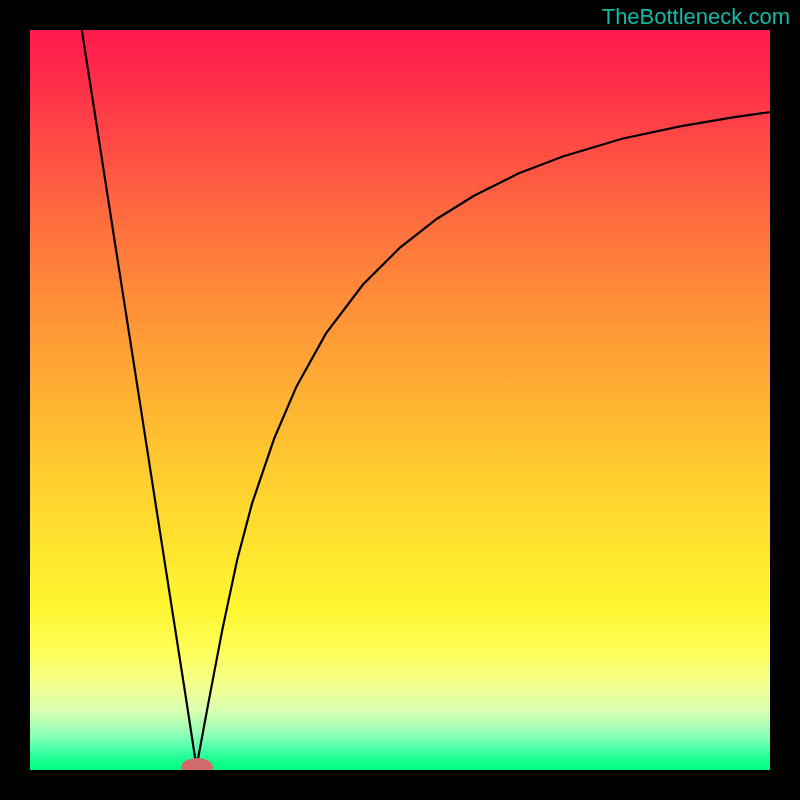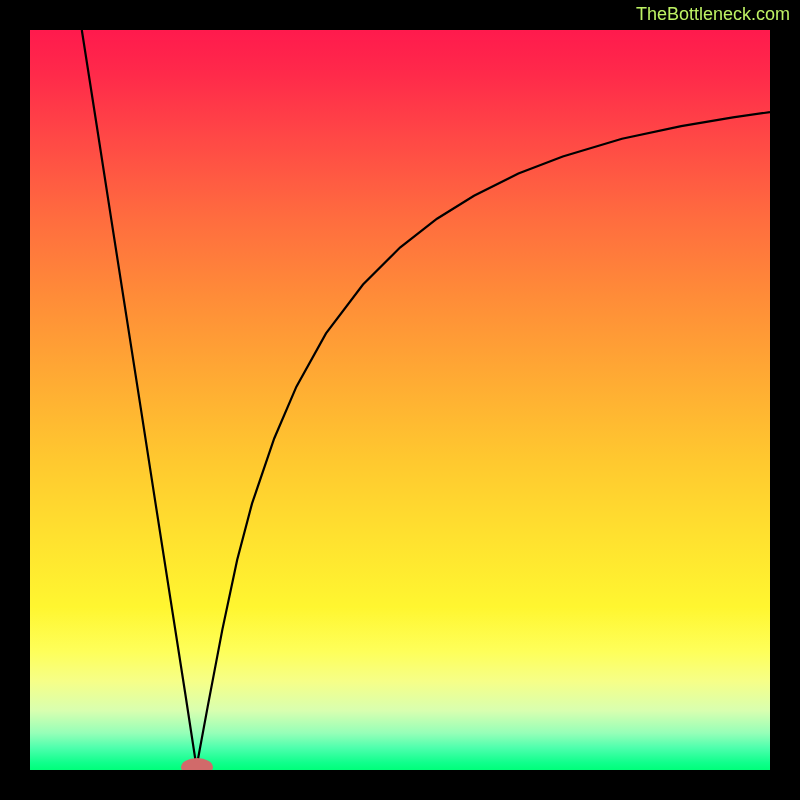--- a/index.html
+++ b/index.html
@@ -11,23 +11,23 @@
       width: 800px;
       height: 800px;
       background: #000;
       position: relative;
       overflow: hidden;
     }
     .watermark {
       position: absolute;
       top: 4px;
       right: 10px;
-      color: #bef264;
+      color: #14b8a6;
       font-family: Arial, sans-serif;
-      font-size: 18px;
+      font-size: 22px;
       font-weight: 500;
       z-index: 10;
     }
     .plot-area {
       position: absolute;
       left: 30px;
       top: 30px;
       width: 740px;
       height: 740px;
       overflow: hidden;

